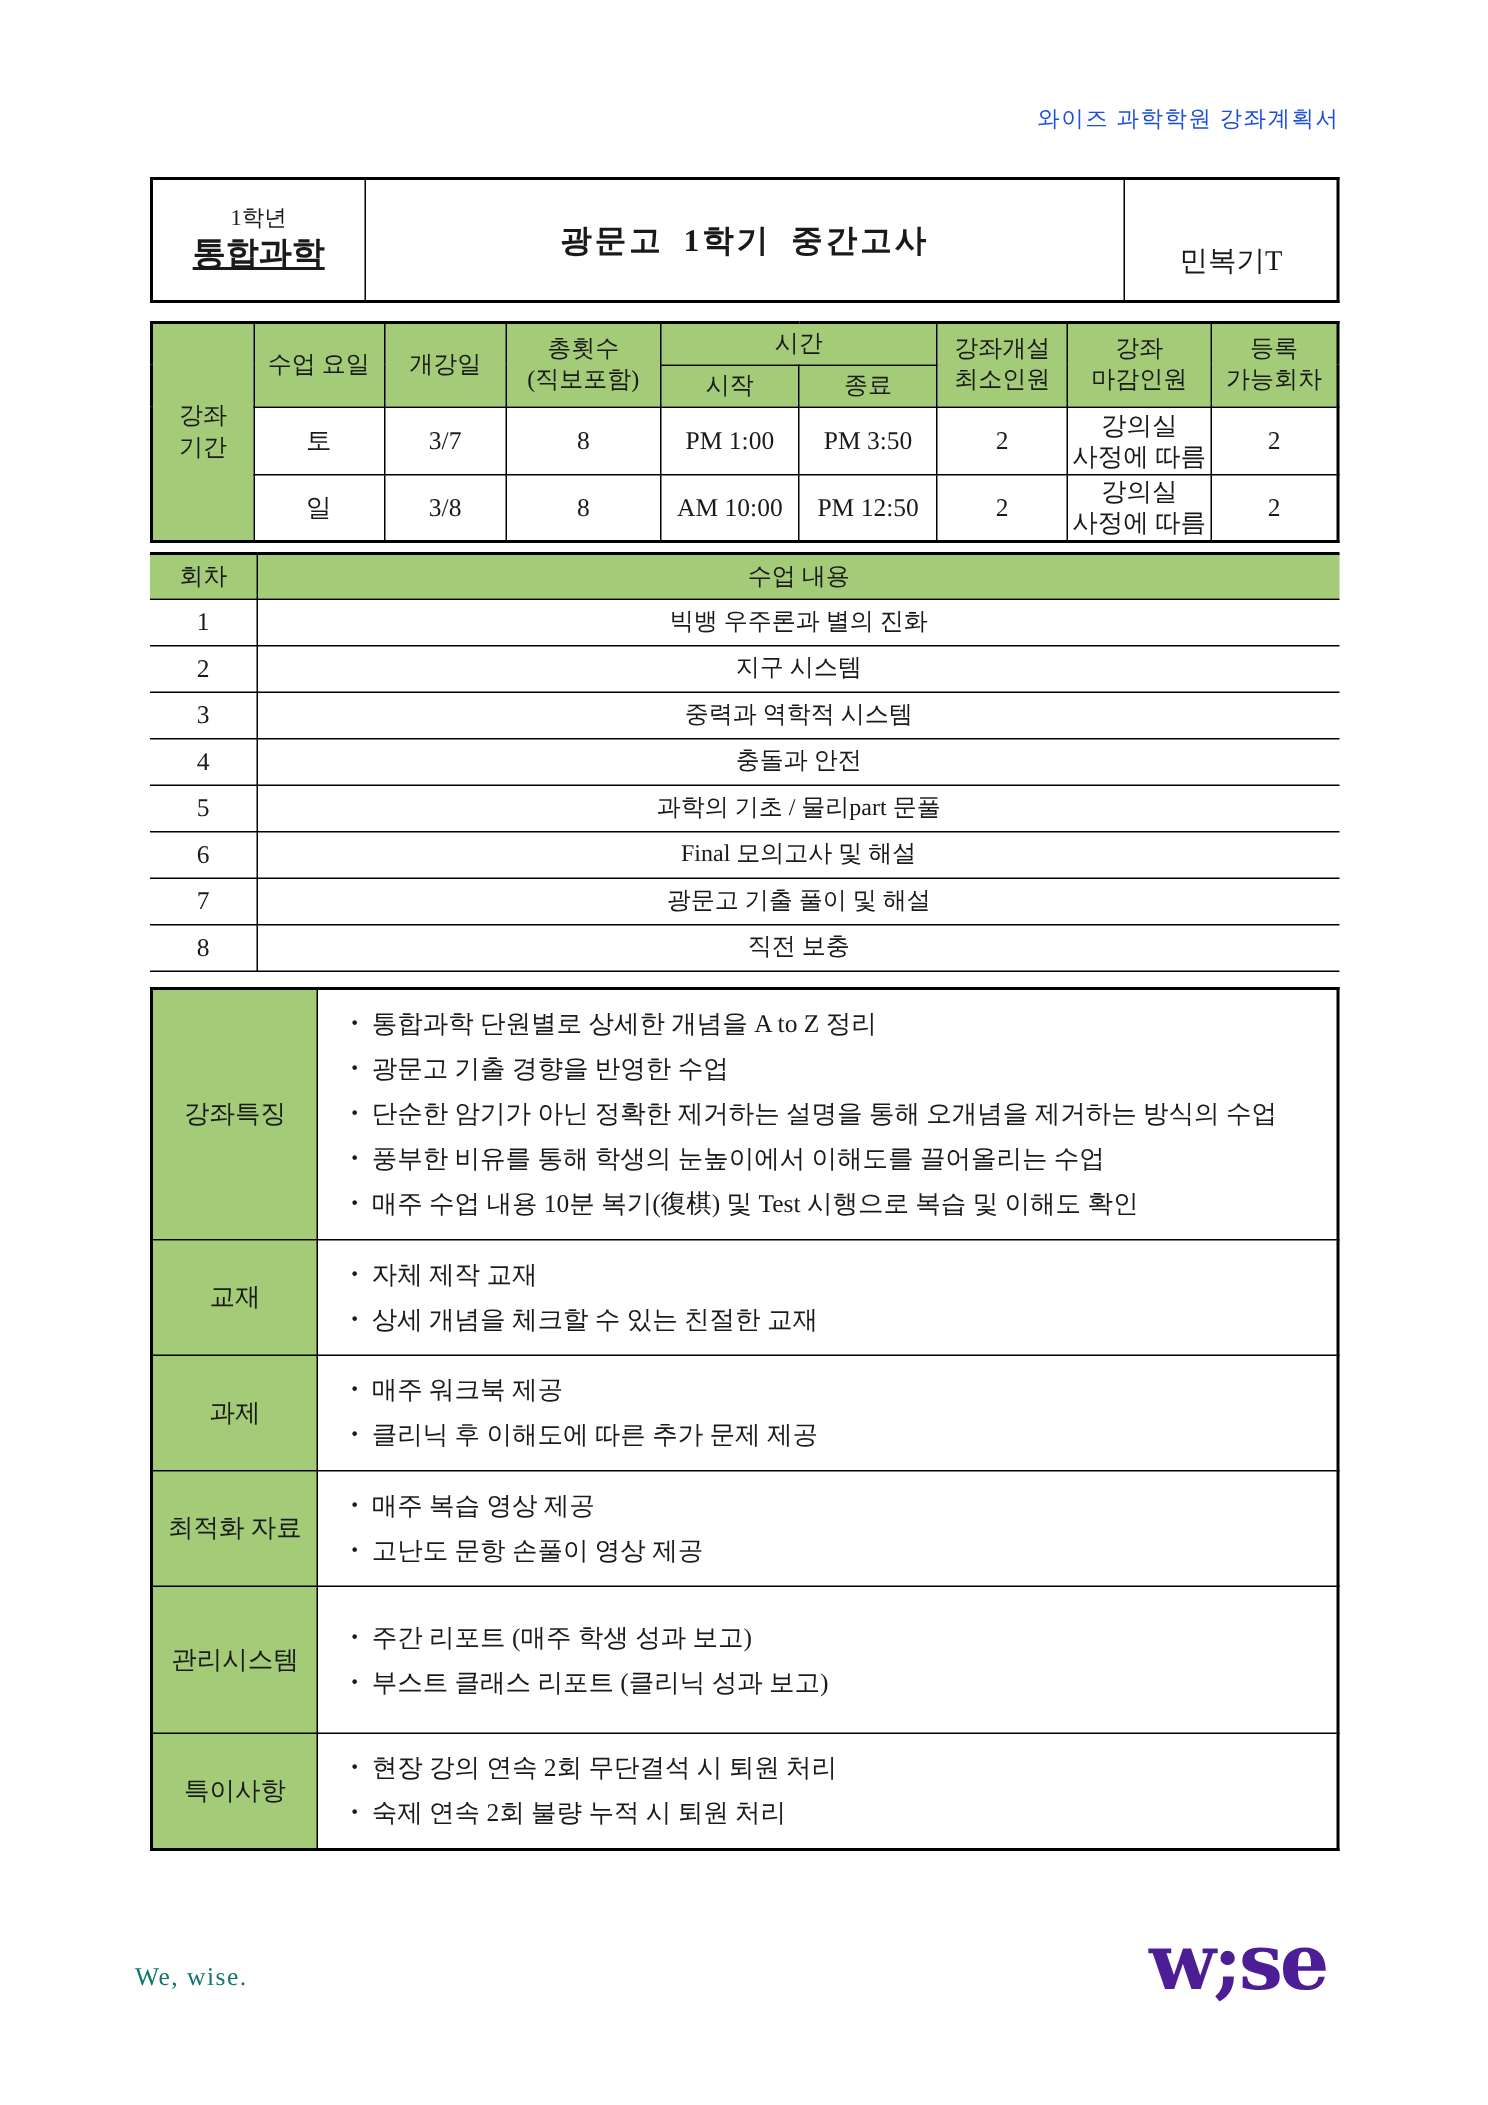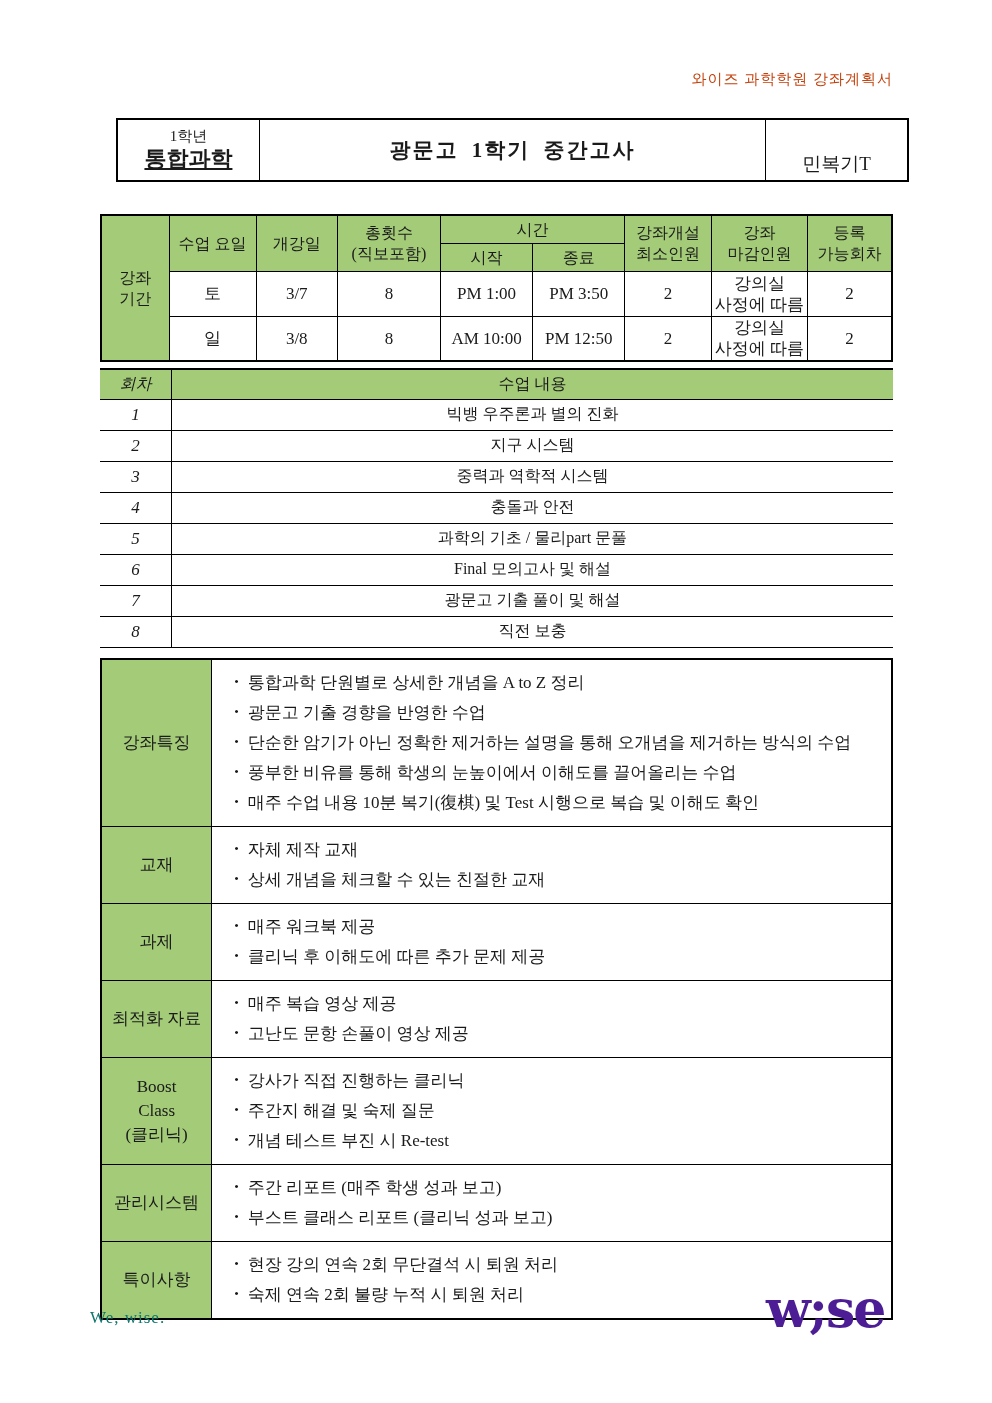--- a/index.html
+++ b/index.html
@@ -6,26 +6,26 @@
   html,body { background:#ffffff; }
   body {
     width:992px; height:1403px; position:relative;
     font-family:"Liberation Serif","DejaVu Serif",serif;
     color:#1a1a1a;
   }
 
   
   .top-note {
     position:absolute; top:70px; left:100px; width:793px;
-    text-align:right; font-size:15px; letter-spacing:1px; color:#c2410c;
+    text-align:right; font-size:15px; letter-spacing:1px; color:#1d4ed8;
   }
 
   
   .title-table {
-    position:absolute; top:118px; left:116px; width:793px; height:64px;
+    position:absolute; top:118px; left:100px; width:793px; height:84px;
     border-collapse:collapse; table-layout:fixed;
   }
   .title-table td {
     border:1.5px solid #000; text-align:center; vertical-align:middle;
   }
   .title-table { border:2.5px solid #000; }
   .grade-line { font-size:15px; line-height:18px; }
   .subject-line { font-size:22px; font-weight:bold; text-decoration:underline; line-height:28px; }
   .main-title { font-size:21px; font-weight:bold; letter-spacing:2px; word-spacing:6px; }
   .teacher { font-size:19px;margin-top:28px; }
@@ -47,21 +47,21 @@
   
   .sessions-table {
     position:absolute; top:368px; left:100px; width:793px;
     border-collapse:collapse; table-layout:fixed;
     border-top:2.5px solid #000;
   }
   .sessions-table td {
     border-bottom:1.5px solid #000; text-align:center; vertical-align:middle;
     font-size:16px;
   }
-  .sessions-table td.no-col { border-right:1.5px solid #000;font-style:italic; }
+  .sessions-table td.no-col { border-right:1.5px solid #000; }
   .sessions-table tr.shead td { height:30px; }
   .sessions-table tr.srow td { height:31px; }
   .sessions-table tr.srow td.no-col { font-size:17px; }
 
   
   .features-table {
     position:absolute; top:658px; left:100px; width:793px;
     border-collapse:collapse; table-layout:fixed;
     border:2px solid #000;
   }
@@ -289,39 +289,20 @@
             <span class="bullet-glyph">•</span>
             <span>매주 복습 영상 제공</span>
           </div>
       <div class="bullet-line">
             <span class="bullet-glyph">•</span>
             <span>고난도 문항 손풀이 영상 제공</span>
           </div>
     </td>
   </tr>
 
-  <tr>
-    <td class="label">Boost
-Class
-(클리닉)</td>
-    <td class="items">
-      <div class="bullet-line">
-            <span class="bullet-glyph">•</span>
-            <span>강사가 직접 진행하는 클리닉</span>
-          </div>
-      <div class="bullet-line">
-            <span class="bullet-glyph">•</span>
-            <span>주간지 해결 및 숙제 질문</span>
-          </div>
-      <div class="bullet-line">
-            <span class="bullet-glyph">•</span>
-            <span>개념 테스트 부진 시 Re-test</span>
-          </div>
-    </td>
-  </tr>
 
   <tr>
     <td class="label">관리시스템</td>
     <td class="items">
       <div class="bullet-line">
             <span class="bullet-glyph">•</span>
             <span>주간 리포트 (매주 학생 성과 보고)</span>
           </div>
       <div class="bullet-line">
             <span class="bullet-glyph">•</span>

